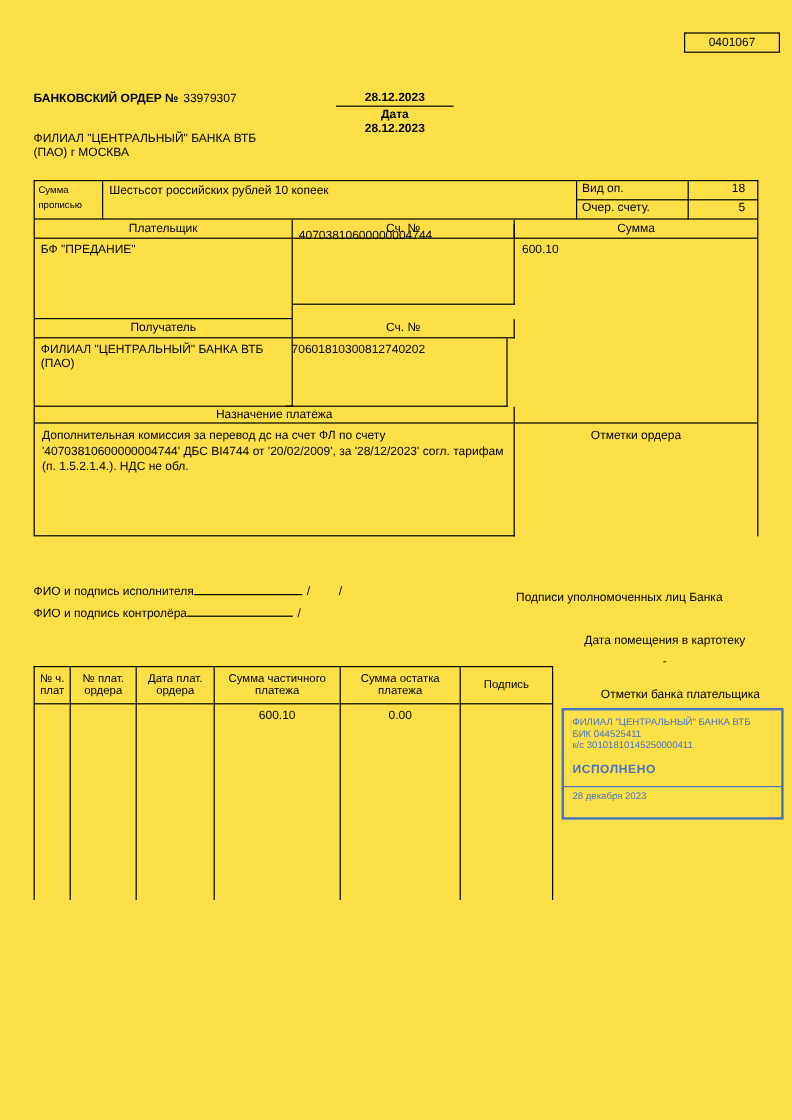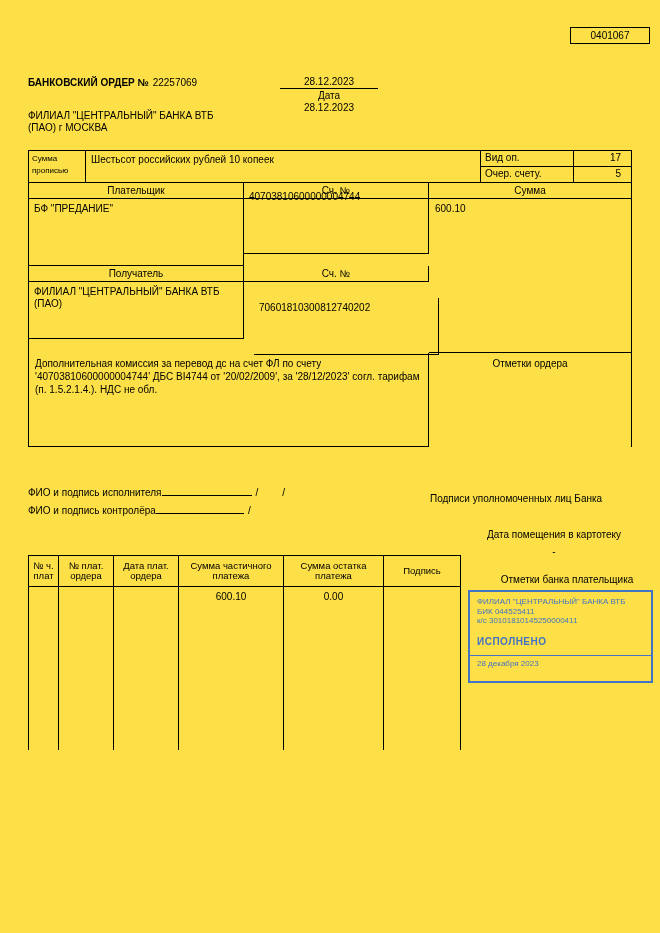--- a/index.html
+++ b/index.html
@@ -16,21 +16,21 @@
   .bold { font-weight:bold; }
   .pre { white-space:pre-line; }
   .small { font-size:8px; line-height:9px; }
 
   .form-code { left:570px; top:27px; width:80px; height:17px; border:1px solid #000;
     text-align:center; line-height:15px; }
 
   .title-row { left:28px; top:77px; }
   .title-row .num { margin-left:4px; }
 
-  .date-block { left:280px; top:76px; width:98px; text-align:center; }
+  .date-block { left:280px; top:76px; width:98px; text-align:center;font-weight:bold; }
   .date-top { border-bottom:1px solid #000; padding-bottom:1px; }
   .date-mid, .date-bot { padding-top:1px; }
 
   .payer-bank { left:28px; top:110px; line-height:12px; }
 
   .main-table { left:28px; top:150px; width:604px; height:297px;
     border:1px solid #000; border-bottom:none; }
   .main-table .cell { padding:3px 5px; line-height:12px; }
   .hdr-cell { display:flex; align-items:center; justify-content:center; padding:0 !important; }
 
@@ -59,56 +59,57 @@
   .stamp-date { margin:9px -7px 0; padding:3px 7px 0; border-top:1px solid var(--stamp-blue, #4472c4); }
 </style>
 </head>
 <body>
 
 <div class="page">
 
   <div class="abs form-code">0401067</div>
 
   <div class="abs title-row">
-    <span class="bold">БАНКОВСКИЙ ОРДЕР №</span><span class="num">22257069</span>
+    <span class="bold">БАНКОВСКИЙ ОРДЕР №</span><span class="num">33979307</span>
   </div>
 
   <div class="abs date-block">
     <div class="date-top">28.12.2023</div>
     <div class="date-mid">Дата</div>
     <div class="date-bot">28.12.2023</div>
   </div>
 
   <div class="abs payer-bank pre">ФИЛИАЛ "ЦЕНТРАЛЬНЫЙ" БАНКА ВТБ
 (ПАО) г МОСКВА</div>
 
   <div class="abs main-table">
 
     <div class="cell br bb small pre" style="left:0;top:0;width:57px;height:32px;padding:2px 3px;">Сумма
 прописью</div>
     <div class="cell br bb" style="left:57px;top:0;width:395px;height:32px;">Шестьсот российских рублей 10 копеек</div>
     <div class="cell br bb" style="left:452px;top:0;width:93px;height:16px;padding:1px 4px;">Вид оп.</div>
-    <div class="cell bb" style="left:545px;top:0;width:57px;height:16px;padding:1px 10px 1px 0;text-align:right;">17</div>
+    <div class="cell bb" style="left:545px;top:0;width:57px;height:16px;padding:1px 10px 1px 0;text-align:right;">18</div>
     <div class="cell br bb" style="left:452px;top:16px;width:93px;height:16px;padding:1px 4px;">Очер. счету.</div>
     <div class="cell bb" style="left:545px;top:16px;width:57px;height:16px;padding:1px 10px 1px 0;text-align:right;">5</div>
 
     <div class="cell br bb hdr-cell" style="left:0;top:32px;width:215px;height:16px;">Плательщик</div>
     <div class="cell br bb hdr-cell" style="left:215px;top:32px;width:185px;height:16px;">Сч. №</div>
     <div class="cell bb hdr-cell" style="left:400px;top:32px;width:202px;height:16px;">Сумма</div>
 
     <div class="cell br bb" style="left:0;top:48px;width:215px;height:67px;padding:4px 5px;">БФ "ПРЕДАНИЕ"</div>
     <div class="cell br bb" style="left:215px;top:36px;width:185px;height:67px;padding:4px 5px;">40703810600000004744</div>
     <div class="cell bb" style="left:400px;top:48px;width:202px;height:154px;padding:4px 5px 4px 6px;">600.10</div>
 
     <div class="cell br bb hdr-cell" style="left:0;top:115px;width:215px;height:16px;">Получатель</div>
     <div class="cell br bb hdr-cell" style="left:215px;top:115px;width:185px;height:16px;">Сч. №</div>
 
     <div class="cell br bb" style="left:0;top:131px;width:215px;height:57px;padding:4px 5px;">ФИЛИАЛ "ЦЕНТРАЛЬНЫЙ" БАНКА ВТБ (ПАО)</div>
-    <div class="cell br bb" style="left:225px;top:131px;width:185px;height:57px;padding:4px 5px;margin-top:16px;">70601810300812740202</div>
+    <div class="cell br bb" style="left:209px;top:131px;width:185px;height:57px;padding:4px 5px;">70601810300812740202</div>
 
+    <div class="cell br bb hdr-cell" style="left:0;top:188px;width:400px;height:14px;font-size:10px;">Назначение платежа</div>
     <div class="cell br bb" style="left:0;top:202px;width:400px;height:94px;padding:4px 6px;line-height:13px;">Дополнительная комиссия за перевод дс на счет ФЛ по счету '40703810600000004744' ДБС BI4744 от '20/02/2009', за '28/12/2023' согл. тарифам (п. 1.5.2.1.4.). НДС не обл.</div>
 
     <div class="cell ctr" style="left:400px;top:202px;width:202px;height:94px;padding-top:5px;">Отметки ордера</div>
   </div>
 
   <div class="abs sig-label">Подписи уполномоченных лиц Банка</div>
 
   <div class="abs fio-line" style="top:504px;">
     <span>ФИО и подпись контролёра</span><span class="uline" style="width:88px;"></span><span class="slash">/</span>
   </div>

